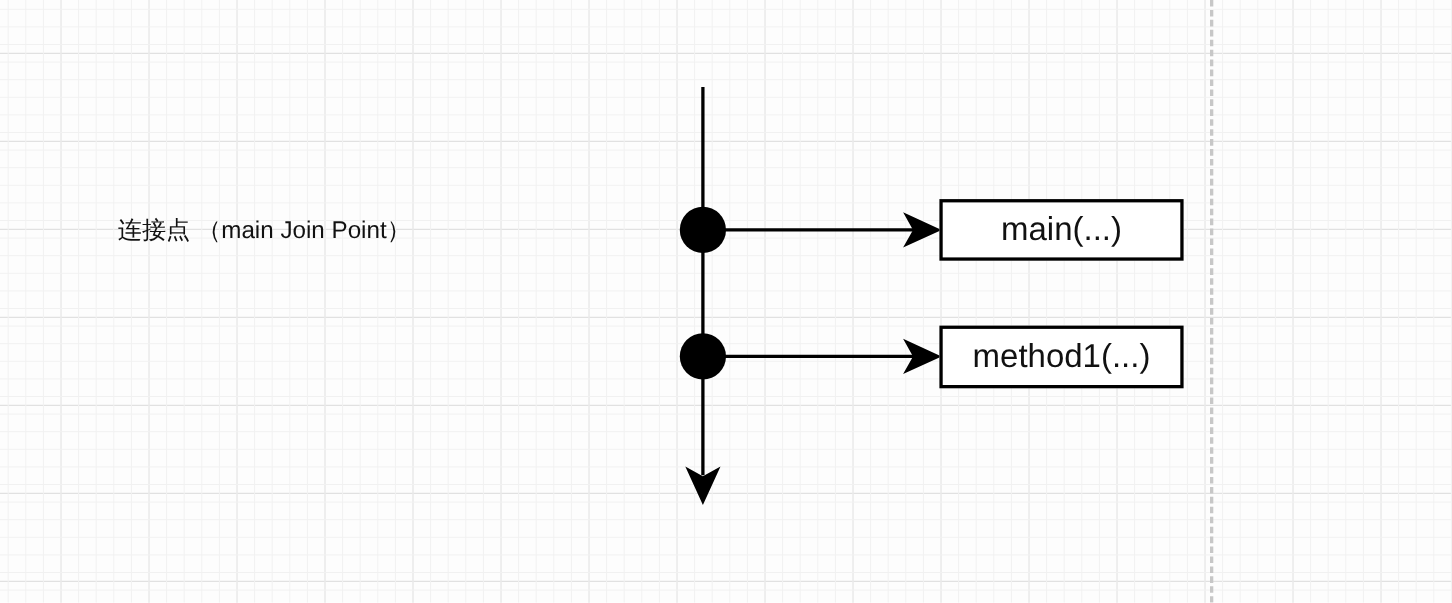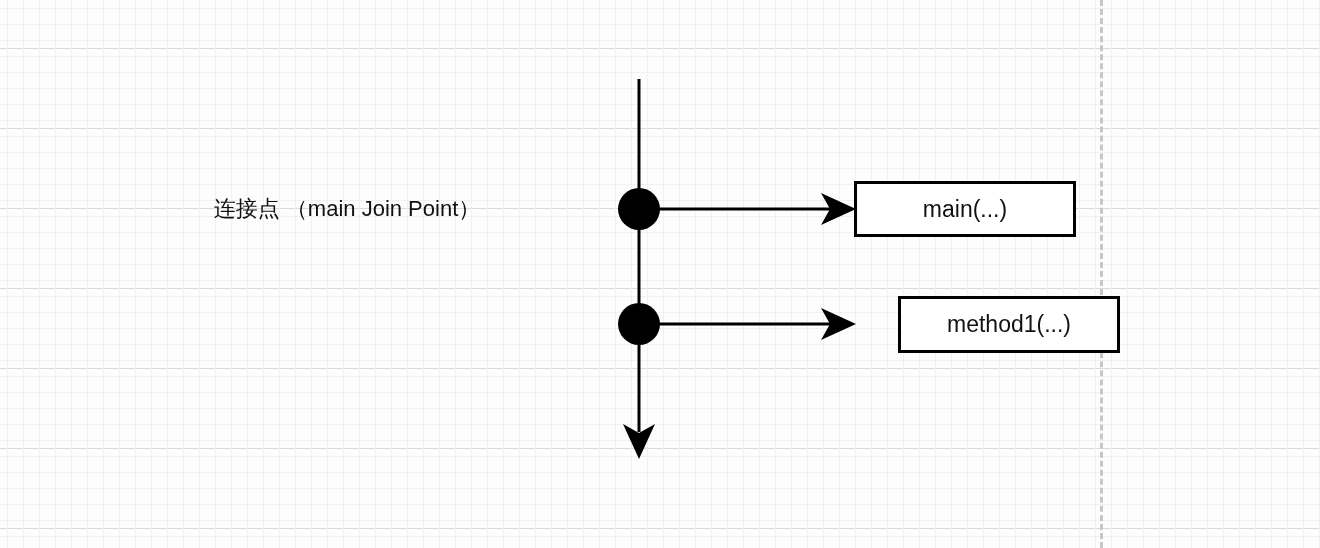--- a/index.html
+++ b/index.html
@@ -55,32 +55,32 @@
   .call-box {
     position: absolute;
     box-sizing: border-box;
     border: 3px solid #000000;
     background: #ffffff;
     display: flex;
     align-items: center;
     justify-content: center;
   }
   .call-box .box-label {
-    font-size: 23px;
+    font-size: 30px;
     color: #111111;
     line-height: 1;
     white-space: nowrap;
   }
   #box-main  { left: 854px; top: 181px; width: 222px; height: 56px; }
-  #box-method1 { left: 898px; top: 296px; width: 222px; height: 57px; }
+  #box-method1 { left: 854px; top: 296px; width: 222px; height: 57px; }
 
   
   .jp-label {
     position: absolute;
-    text-align: center;
+    text-align: left;
     font-size: 22px;
     color: #111111;
     line-height: 1;
     white-space: nowrap;
   }
   #label-main-jp    { left: 107px; top: 198px; width: 480px; }
   #label-method1-jp { left: 107px; top: 313px; width: 480px; }
 </style>
 </head>
 <body>

